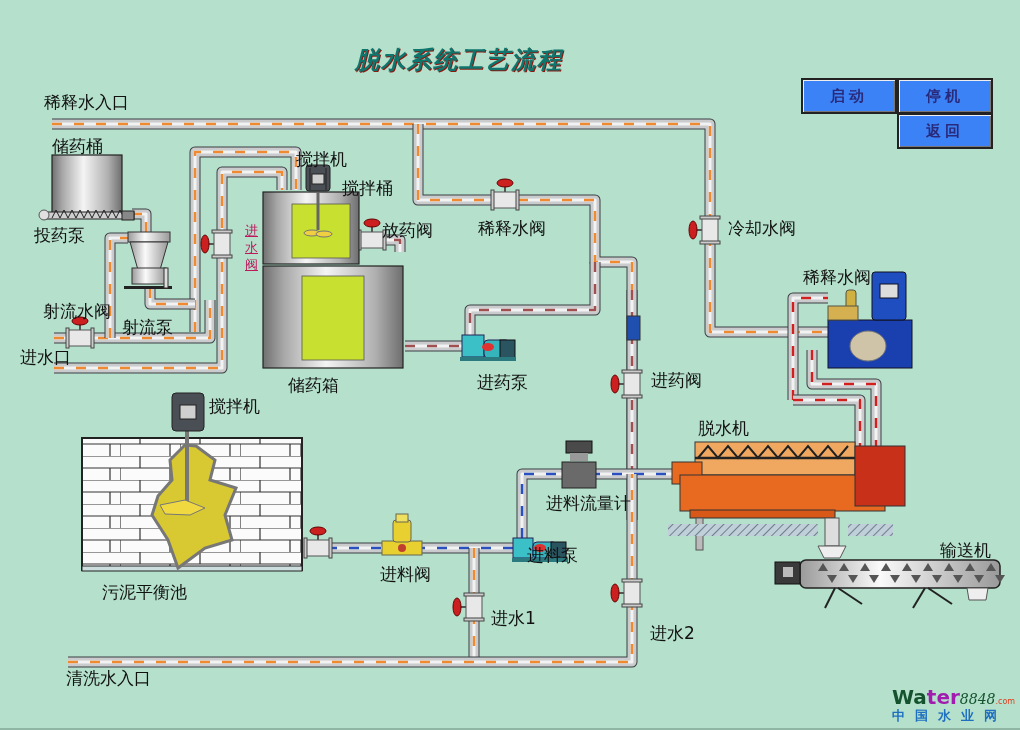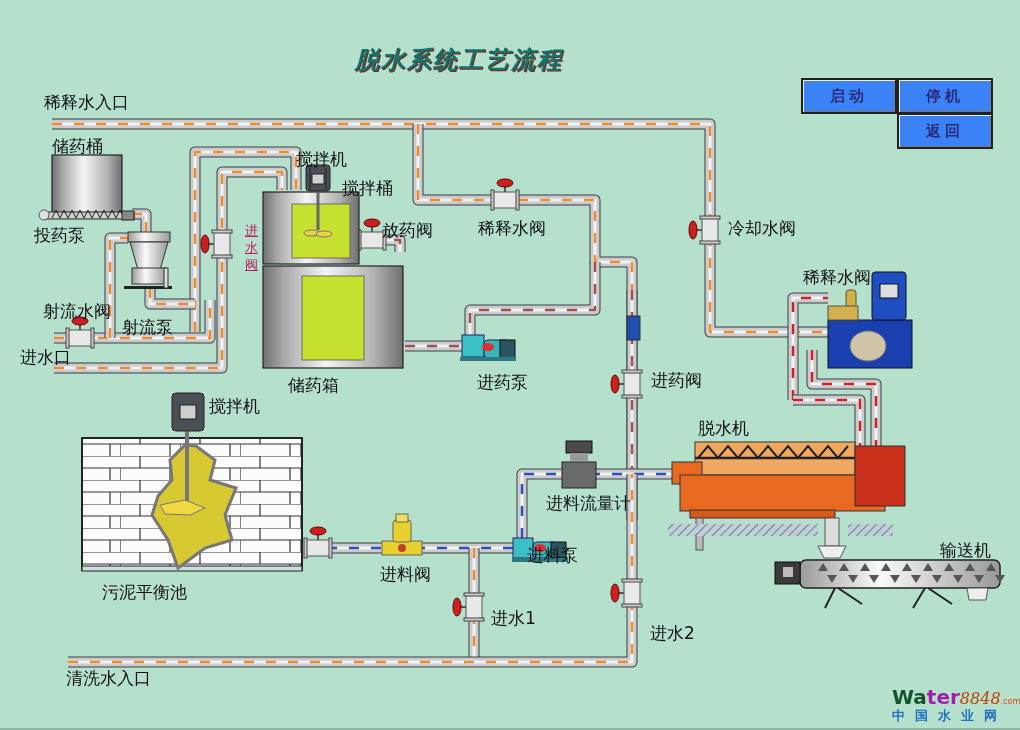--- a/index.html
+++ b/index.html
@@ -8,21 +8,21 @@
   #scene { position:absolute; left:0; top:0; width:1020px; height:730px; }
   .lbl { position:absolute; font-size:17px; color:#111; white-space:nowrap; font-family:"DejaVu Sans", sans-serif; }
   .vlbl { position:absolute; font-size:13px; color:#be185d; width:14px; line-height:17px; word-break:break-all; white-space:normal;text-decoration:underline; }
   .title { position:absolute; left:355px; top:44px; font-size:24px; font-weight:bold; font-style:italic;
            color:#0f766e; letter-spacing:2px; font-family:"DejaVu Serif", serif; text-shadow:1px 1px 0 #8a1a12; }
   .btn { position:absolute; width:92px; height:32px; background:#3b82f6; border:2px solid #222;
          box-shadow: inset 1px 1px 0 #eee, inset -1px -1px 0 #777; font-weight:bold; color:#2a2a7a;
          font-size:15px; text-align:center; line-height:32px; cursor:pointer; letter-spacing:4px; }
   .logo { position:absolute; left:892px; top:685px; }
   .logo .w { font-size:20px; font-weight:bold; font-family:"DejaVu Sans", sans-serif; }
-  .logo .num { font-size:16px; font-style:italic; color:#c2410c; font-family:"DejaVu Serif", serif; }
+  .logo .num { font-size:14px; font-style:italic; color:#14532d; font-family:"DejaVu Serif", serif; }
   .logo .com { font-size:8px; color:#e04020; }
   .logo .cn { display:block; font-size:13px; font-weight:bold; color:#1f6fc0; letter-spacing:10px; margin-top:-2px; }
   .bottomline { position:absolute; left:0; bottom:0; width:1020px; height:2px; background:#8fb5a5; }
 </style>
 </head>
 <body>
 
 <svg id="scene" width="1020" height="730" viewBox="0 0 1020 730" xmlns="http://www.w3.org/2000/svg">
   <defs>
     <linearGradient id="pipeH" x1="0" y1="0" x2="0" y2="1">

